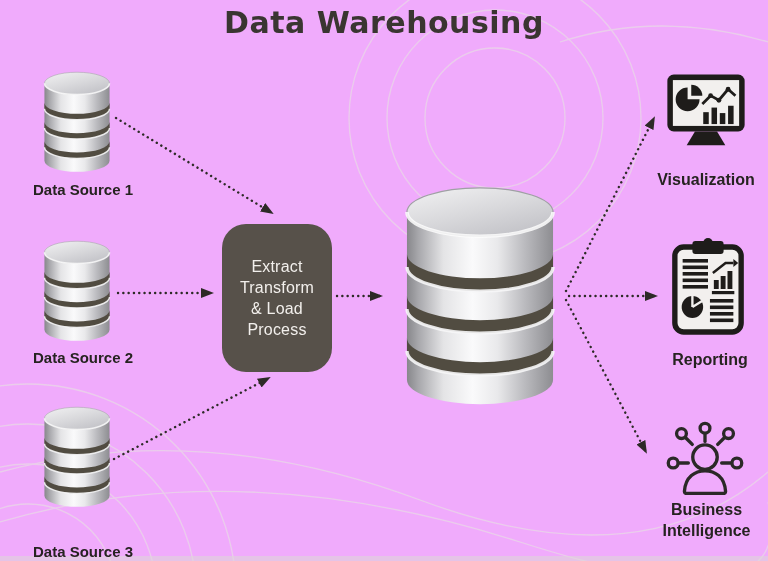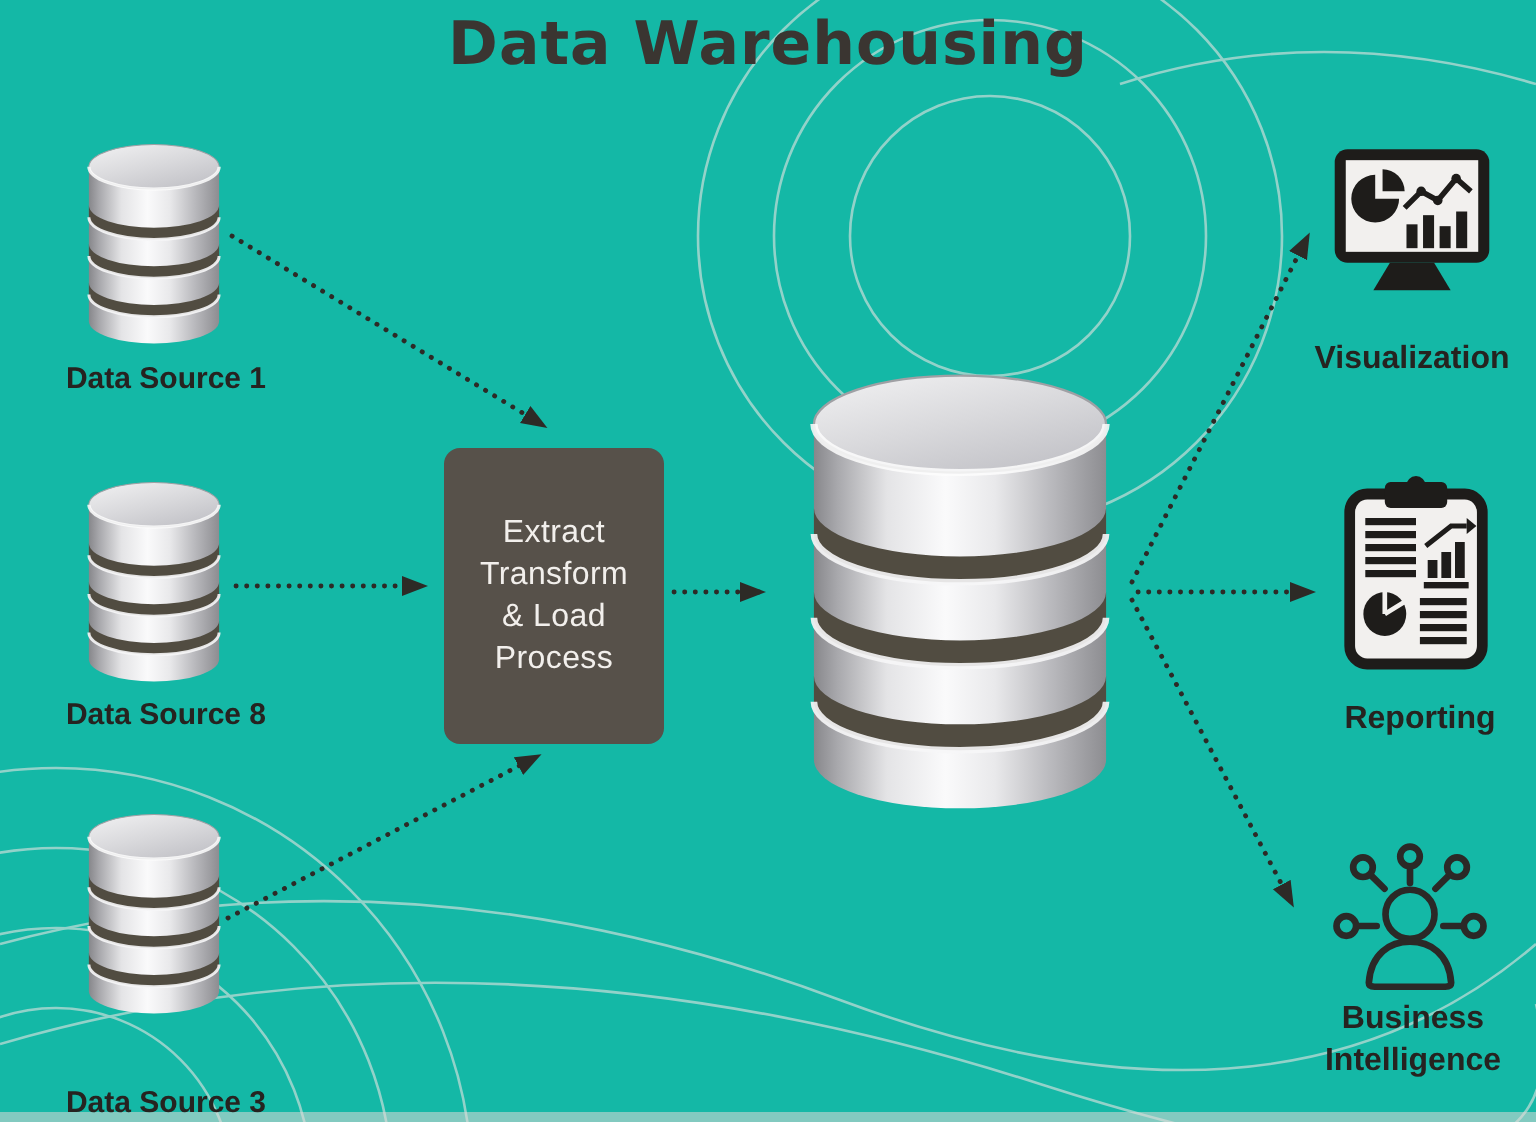--- a/index.html
+++ b/index.html
@@ -1,38 +1,38 @@
 <!DOCTYPE html>
 <html><head>
 <meta charset="utf-8">
 <style>
   html,body{margin:0;padding:0;background:#f1efed;}
   .stage{
     position:relative;width:768px;height:561px;overflow:hidden;
-    background:#14b8a6;font-family:"Liberation Sans",sans-serif;
+    background:#f0abfc;font-family:"Liberation Sans",sans-serif;
   }
   .bg-svg,.arrow-svg{position:absolute;left:0;top:0;pointer-events:none;}
   .arrow-svg{z-index:2;}
   .bg-svg{z-index:0;}
   .node{position:absolute;z-index:3;}
   .page-title{
     position:absolute;left:0;top:5px;width:768px;text-align:center;
     font-family:"DejaVu Sans","Liberation Sans",sans-serif;
     font-weight:700;font-size:30px;letter-spacing:.5px;color:#3a3531;z-index:3;
   }
   .cyl{position:absolute;}
   .cyl svg{display:block;width:100%;height:100%;}
   .src-label,.out-label{
     position:absolute;text-align:center;color:#262320;
     font-weight:700;font-size:15px;line-height:20px;z-index:3;
   }
   .out-label{font-size:16px;line-height:21px;}
   .etl-box{
     position:absolute;left:222px;top:224px;width:110px;height:148px;
-    background:#57514a;border-radius:8px;display:flex;align-items:center;
+    background:#57514a;border-radius:24px;display:flex;align-items:center;
     justify-content:center;z-index:3;
   }
   .etl-text{
     color:#f2efec;font-size:16px;line-height:21px;text-align:center;
     white-space:pre-line;font-weight:400;letter-spacing:.2px;
   }
   .icon-box{position:absolute;z-index:3;}
   .icon-box svg{display:block;width:100%;height:100%;}
 </style>
 </head>
@@ -113,21 +113,21 @@
     <path d="M6 44 A44 15 0 0 0 94 44 L94 52 A44 15 0 0 1 6 52 Z" fill="#514c41"></path>
         <path d="M6 52 A44 15 0 0 0 94 52" stroke="#f6f6f7" stroke-width="2" fill="none" opacity="0.9"></path>
         <path d="M6 70 A44 15 0 0 0 94 70 L94 78 A44 15 0 0 1 6 78 Z" fill="#514c41"></path>
         <path d="M6 78 A44 15 0 0 0 94 78" stroke="#f6f6f7" stroke-width="2" fill="none" opacity="0.9"></path>
         <path d="M6 96 A44 15 0 0 0 94 96 L94 104 A44 15 0 0 1 6 104 Z" fill="#514c41"></path>
         <path d="M6 104 A44 15 0 0 0 94 104" stroke="#f6f6f7" stroke-width="2" fill="none" opacity="0.9"></path>
     <ellipse cx="50" cy="18" rx="44" ry="15" fill="url(#topGrad)" stroke="#9fa0a4" stroke-width="0.7"></ellipse>
     <path d="M6 18 A44 15 0 0 0 94 18" stroke="#fdfdfd" stroke-width="2.2" fill="none" opacity="0.85"></path>
   </svg>
     </div>
-  <div class="src-label" style="left:8px;top:348px;width:150px;">Data Source 8</div>
+  <div class="src-label" style="left:8px;top:348px;width:150px;">Data Source 2</div>
 
   <div class="cyl node" style="left:40px;top:405px;width:74px;height:104px;">
       <svg viewBox="0 0 100 140" preserveAspectRatio="none">
     <path d="M6 18 L6 122 A44 15 0 0 0 94 122 L94 18 Z" fill="url(#metalGrad)"></path>
     <path d="M6 44 A44 15 0 0 0 94 44 L94 52 A44 15 0 0 1 6 52 Z" fill="#514c41"></path>
         <path d="M6 52 A44 15 0 0 0 94 52" stroke="#f6f6f7" stroke-width="2" fill="none" opacity="0.9"></path>
         <path d="M6 70 A44 15 0 0 0 94 70 L94 78 A44 15 0 0 1 6 78 Z" fill="#514c41"></path>
         <path d="M6 78 A44 15 0 0 0 94 78" stroke="#f6f6f7" stroke-width="2" fill="none" opacity="0.9"></path>
         <path d="M6 96 A44 15 0 0 0 94 96 L94 104 A44 15 0 0 1 6 104 Z" fill="#514c41"></path>
         <path d="M6 104 A44 15 0 0 0 94 104" stroke="#f6f6f7" stroke-width="2" fill="none" opacity="0.9"></path>

